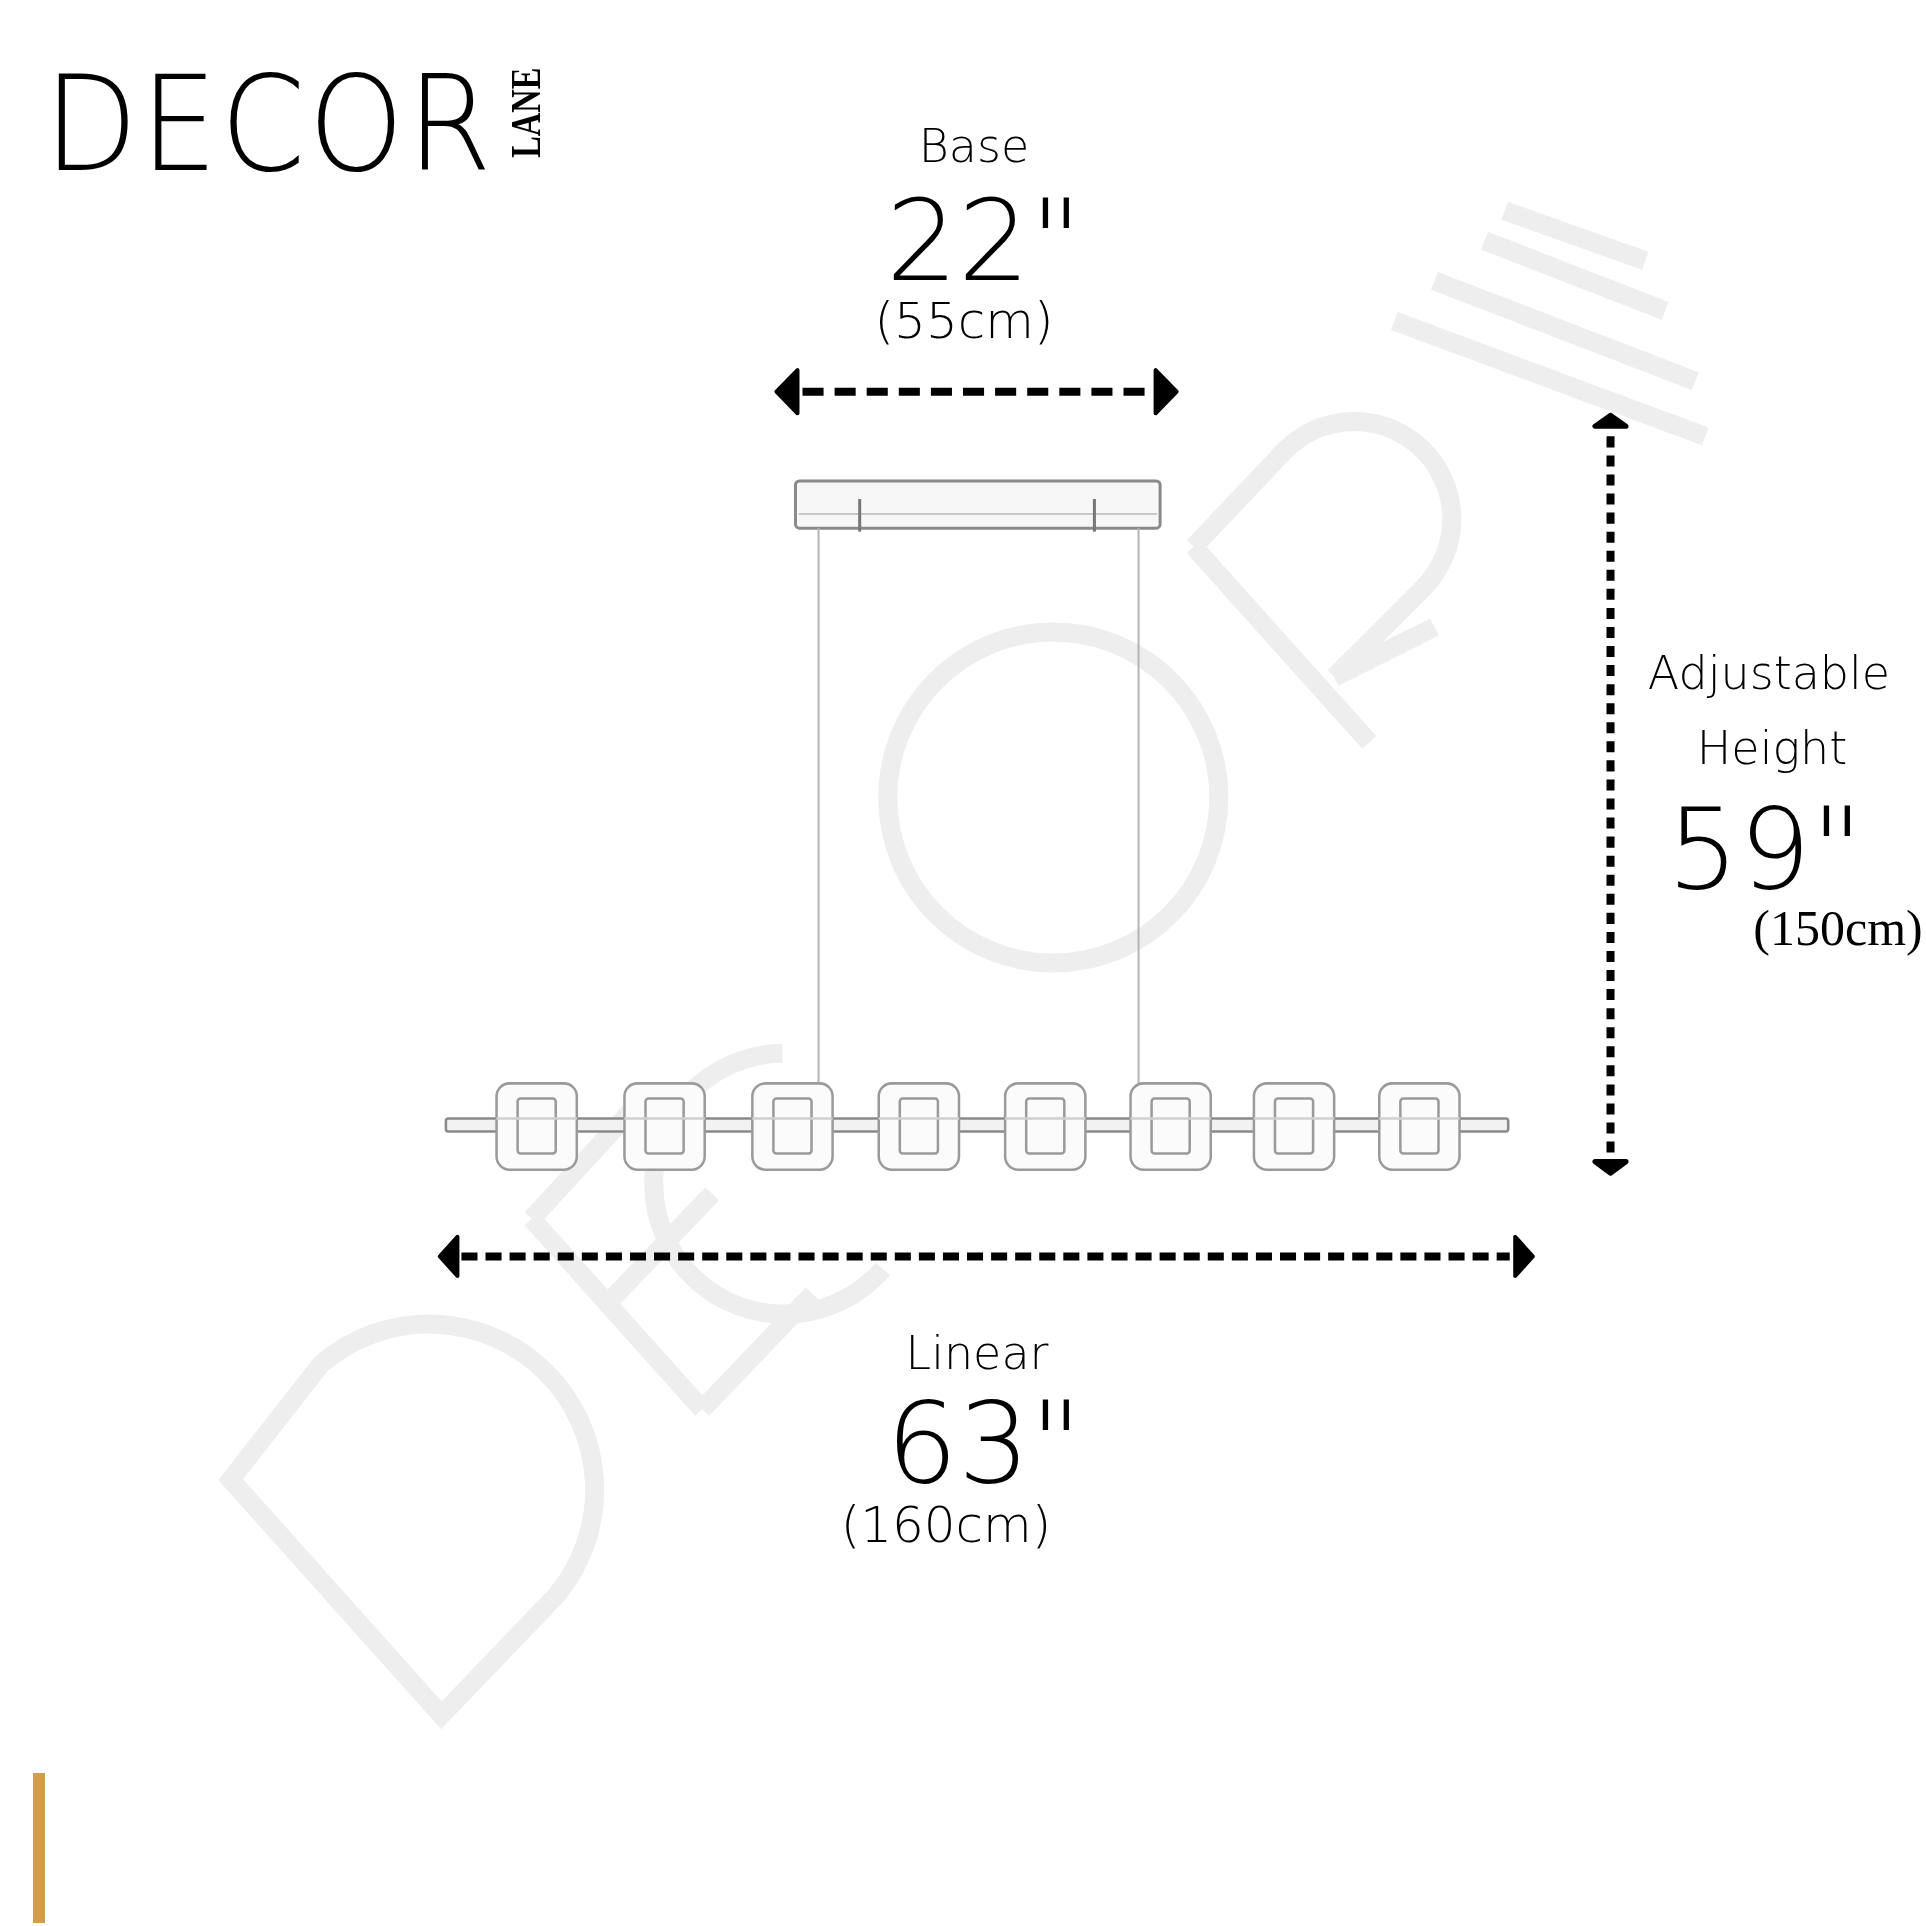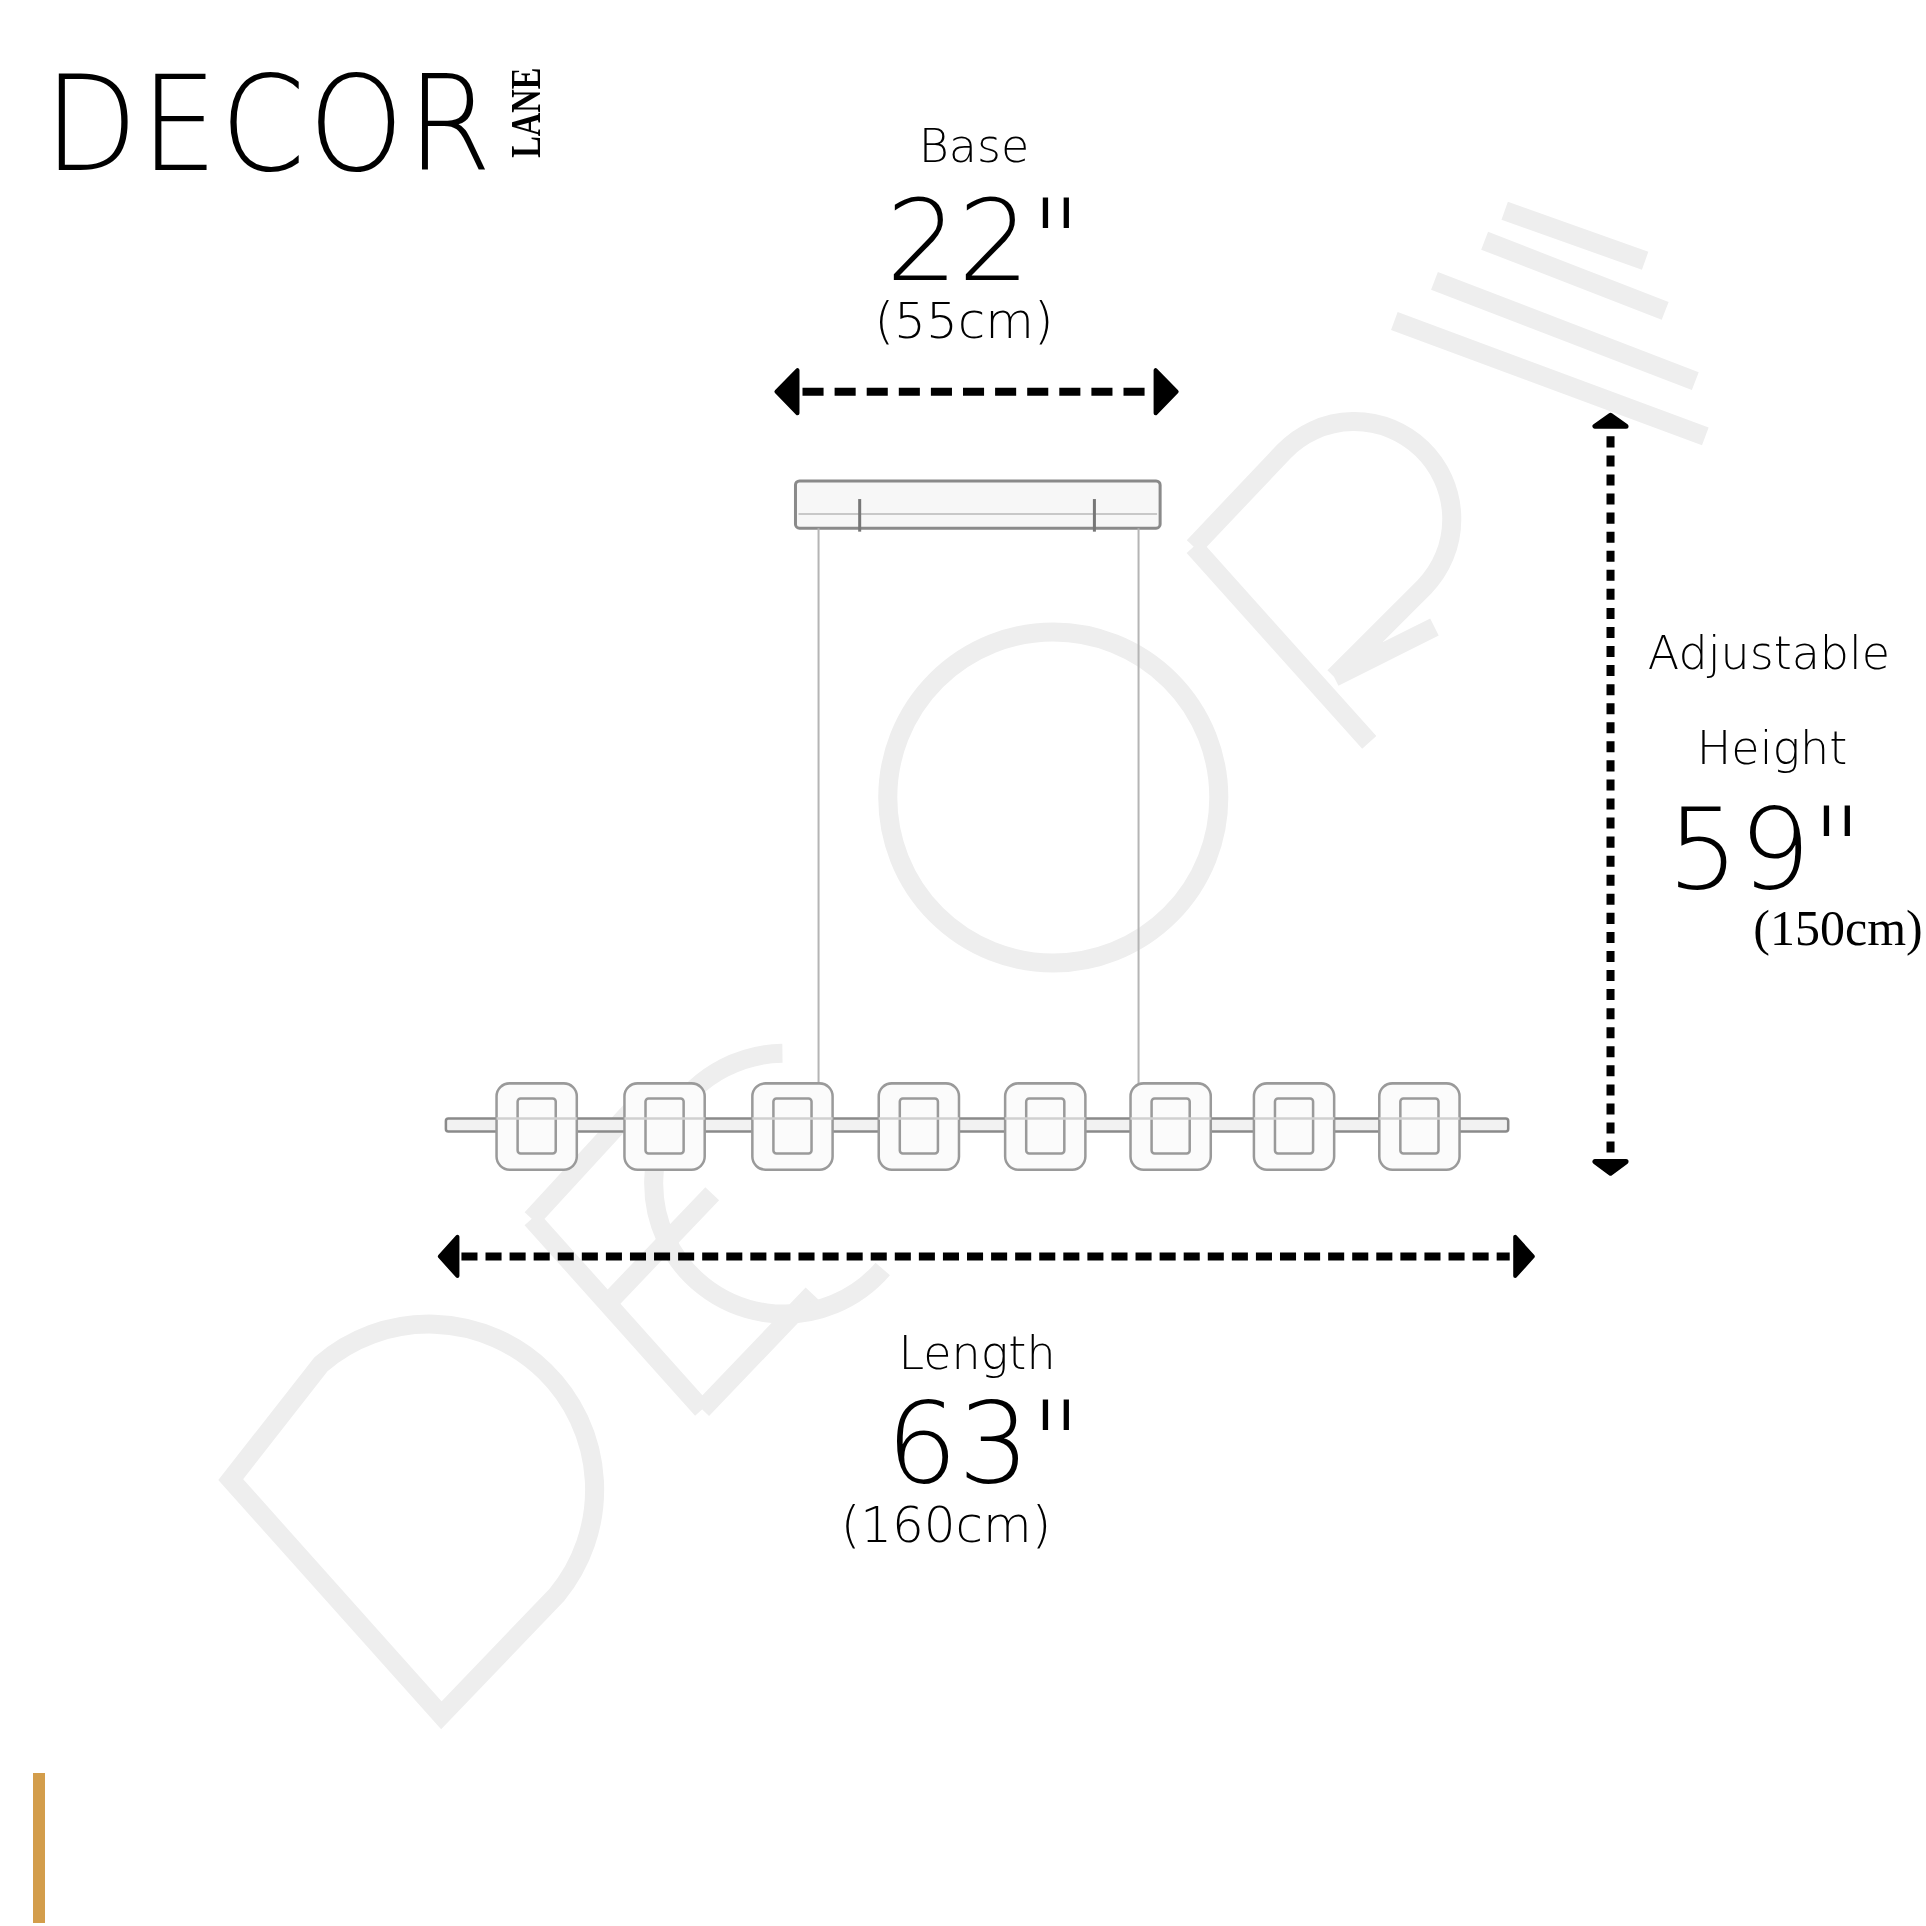--- a/index.html
+++ b/index.html
@@ -121,25 +121,25 @@
   <div class="abs logo-lane">
     <svg width="43" height="93" viewBox="0 0 86 185">
       <text x="0" y="0" transform="translate(72,185) rotate(-90)" font-family="Liberation Serif, serif" font-weight="bold" font-size="86" fill="#000" textLength="180" lengthAdjust="spacingAndGlyphs">LANE</text>
     </svg>
   </div>
 
   <div class="abs ctr lbl" style="left:974px; top:123px;text-align:right;">Base</div>
   <div class="abs ctr big" style="left:984px; top:185px;">22"</div>
   <div class="abs ctr cm" style="left:964px; top:296px;">(55cm)</div>
 
-  <div class="abs ctr lbl" style="left:1769px; top:630px;">Adjustable</div>
+  <div class="abs ctr lbl" style="left:1769px; top:650px;">Adjustable</div>
   <div class="abs ctr lbl" style="left:1772px; top:725px;text-align:center;">Height</div>
   <div class="abs ctr big" style="left:1765px; top:793px;">59"</div>
   <div class="abs ctr cm" style="left:1838px; top:903px;font-family:Liberation Serif, serif;">(150cm)</div>
 
-  <div class="abs ctr lbl" style="left:977px; top:1330px;">Length</div>
+  <div class="abs ctr lbl" style="left:977px; top:1330px;">Linear</div>
   <div class="abs ctr big" style="left:984px; top:1387px;">63"</div>
   <div class="abs ctr cm" style="left:946px; top:1500px;">(160cm)</div>
 
   <div class="abs title-bar"></div>
 
 </div>
 
 
 </body></html>

